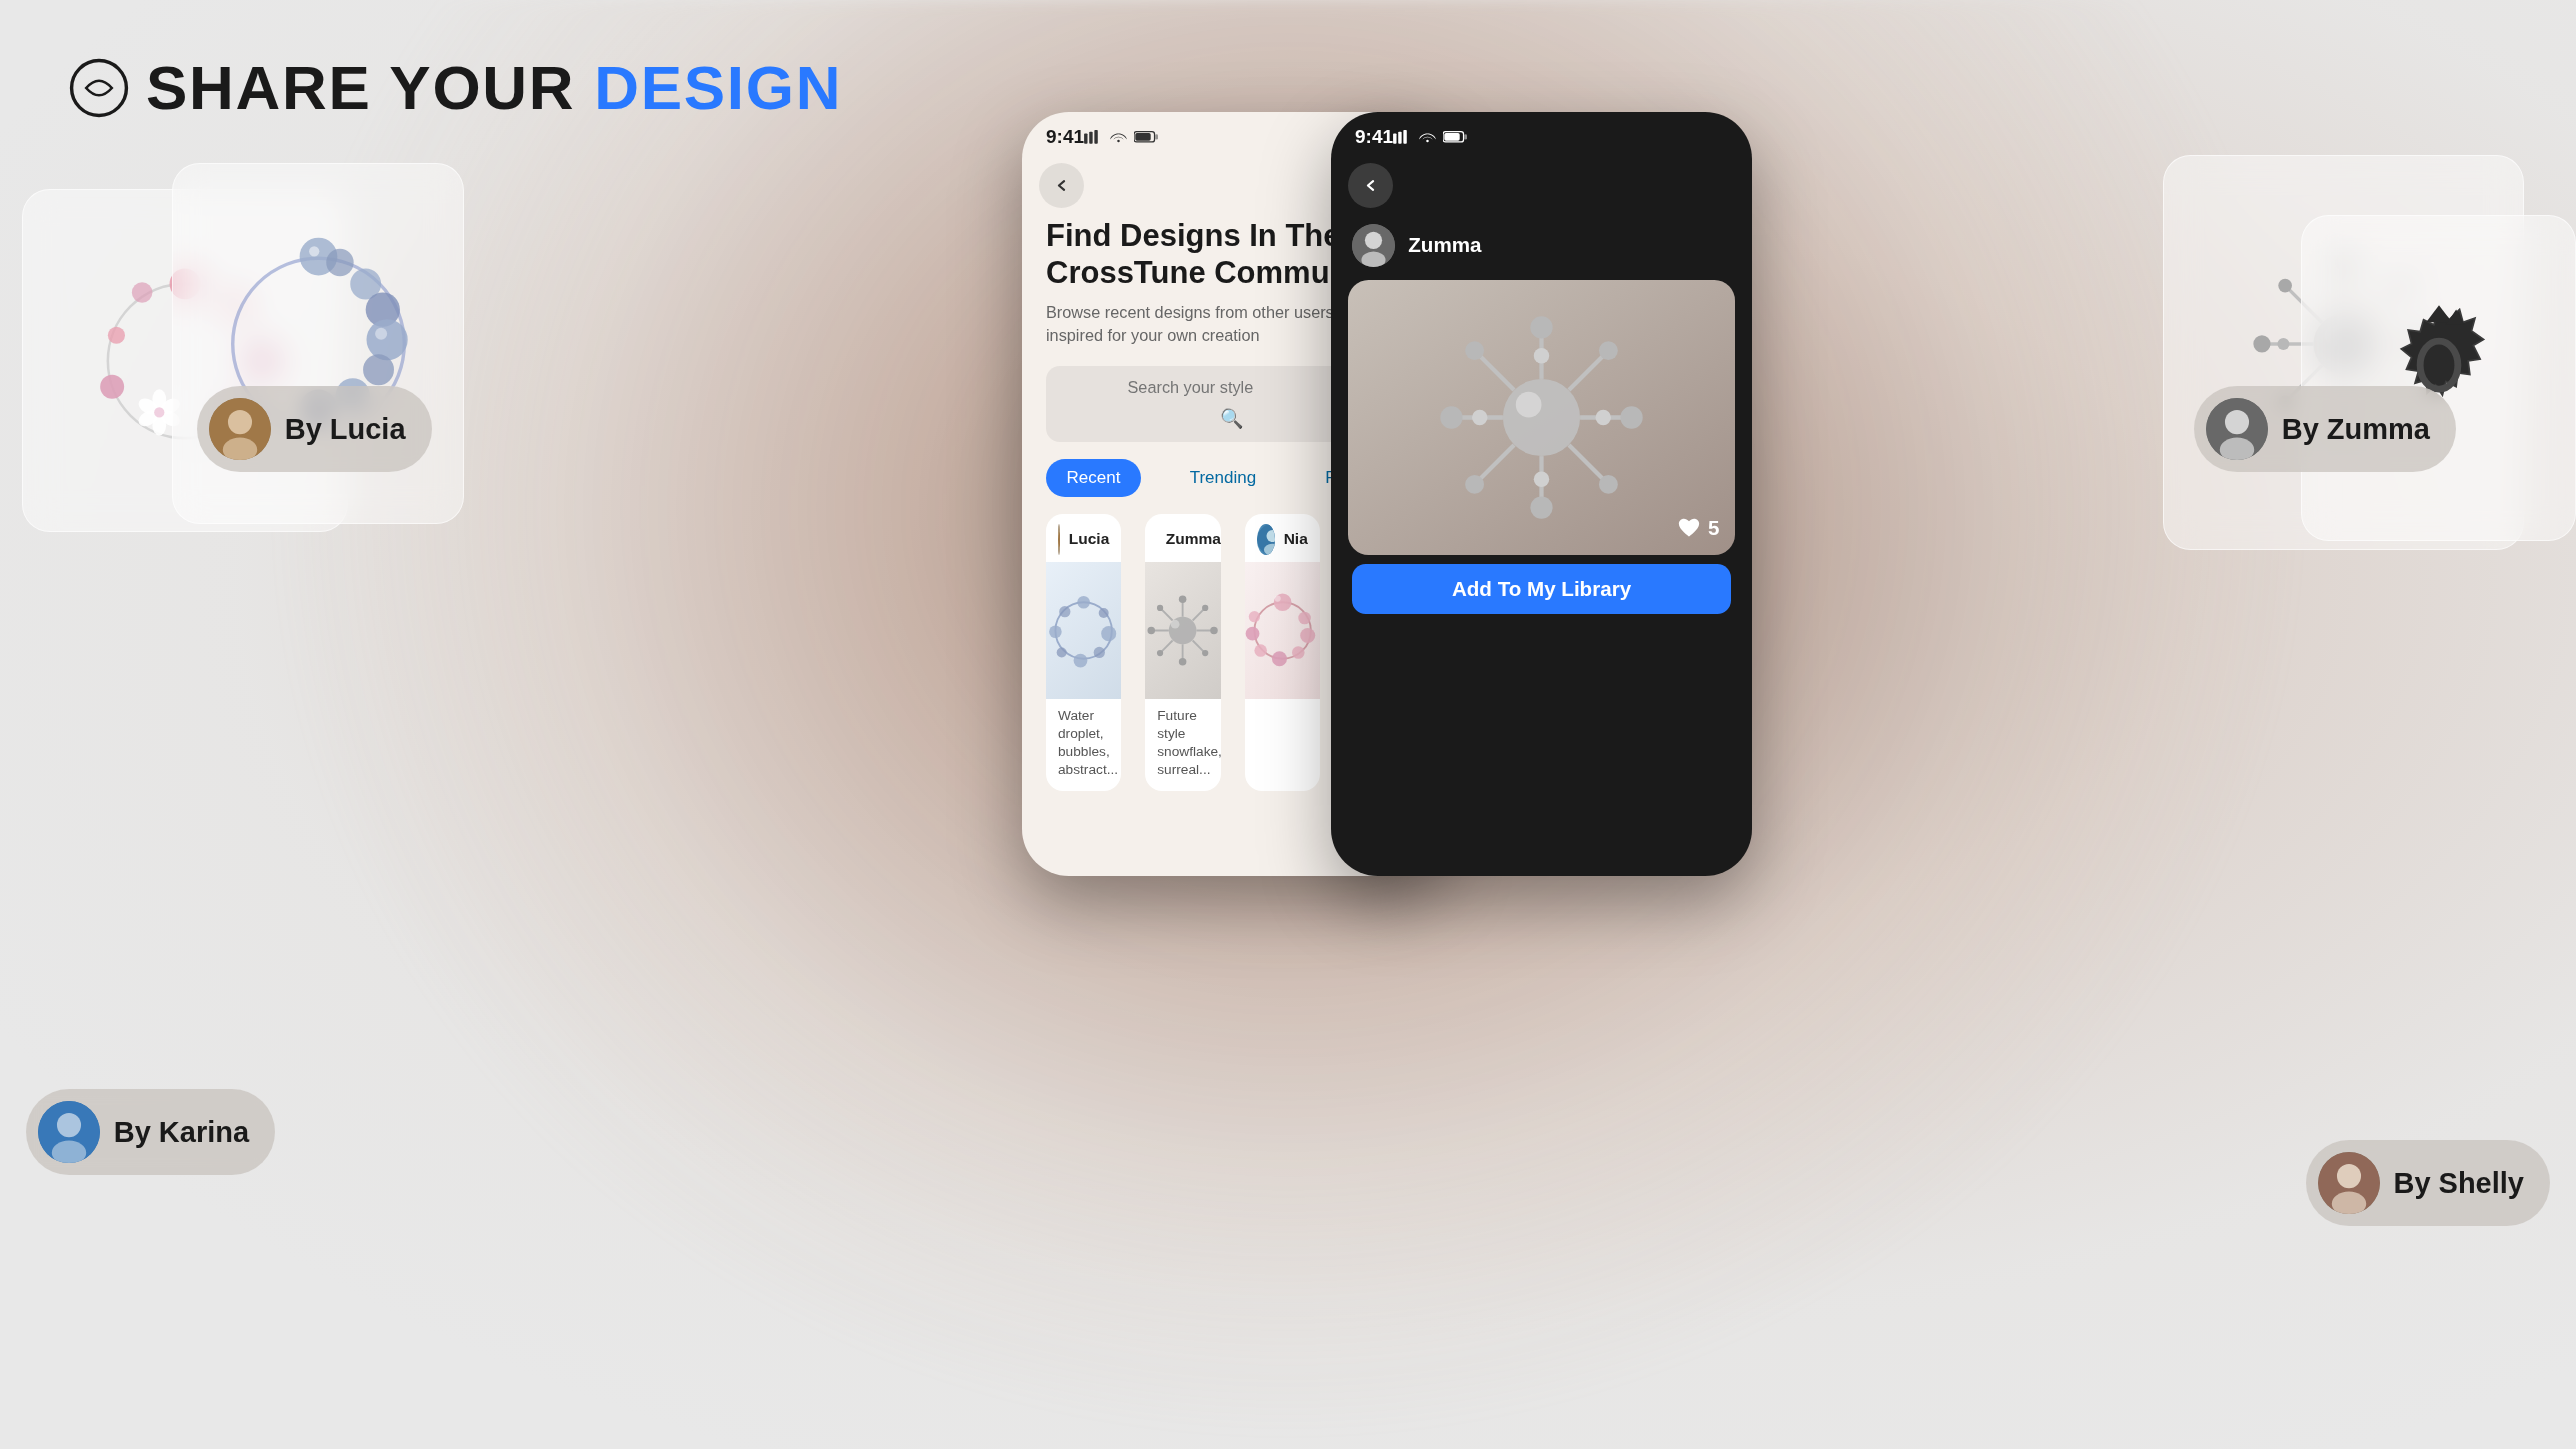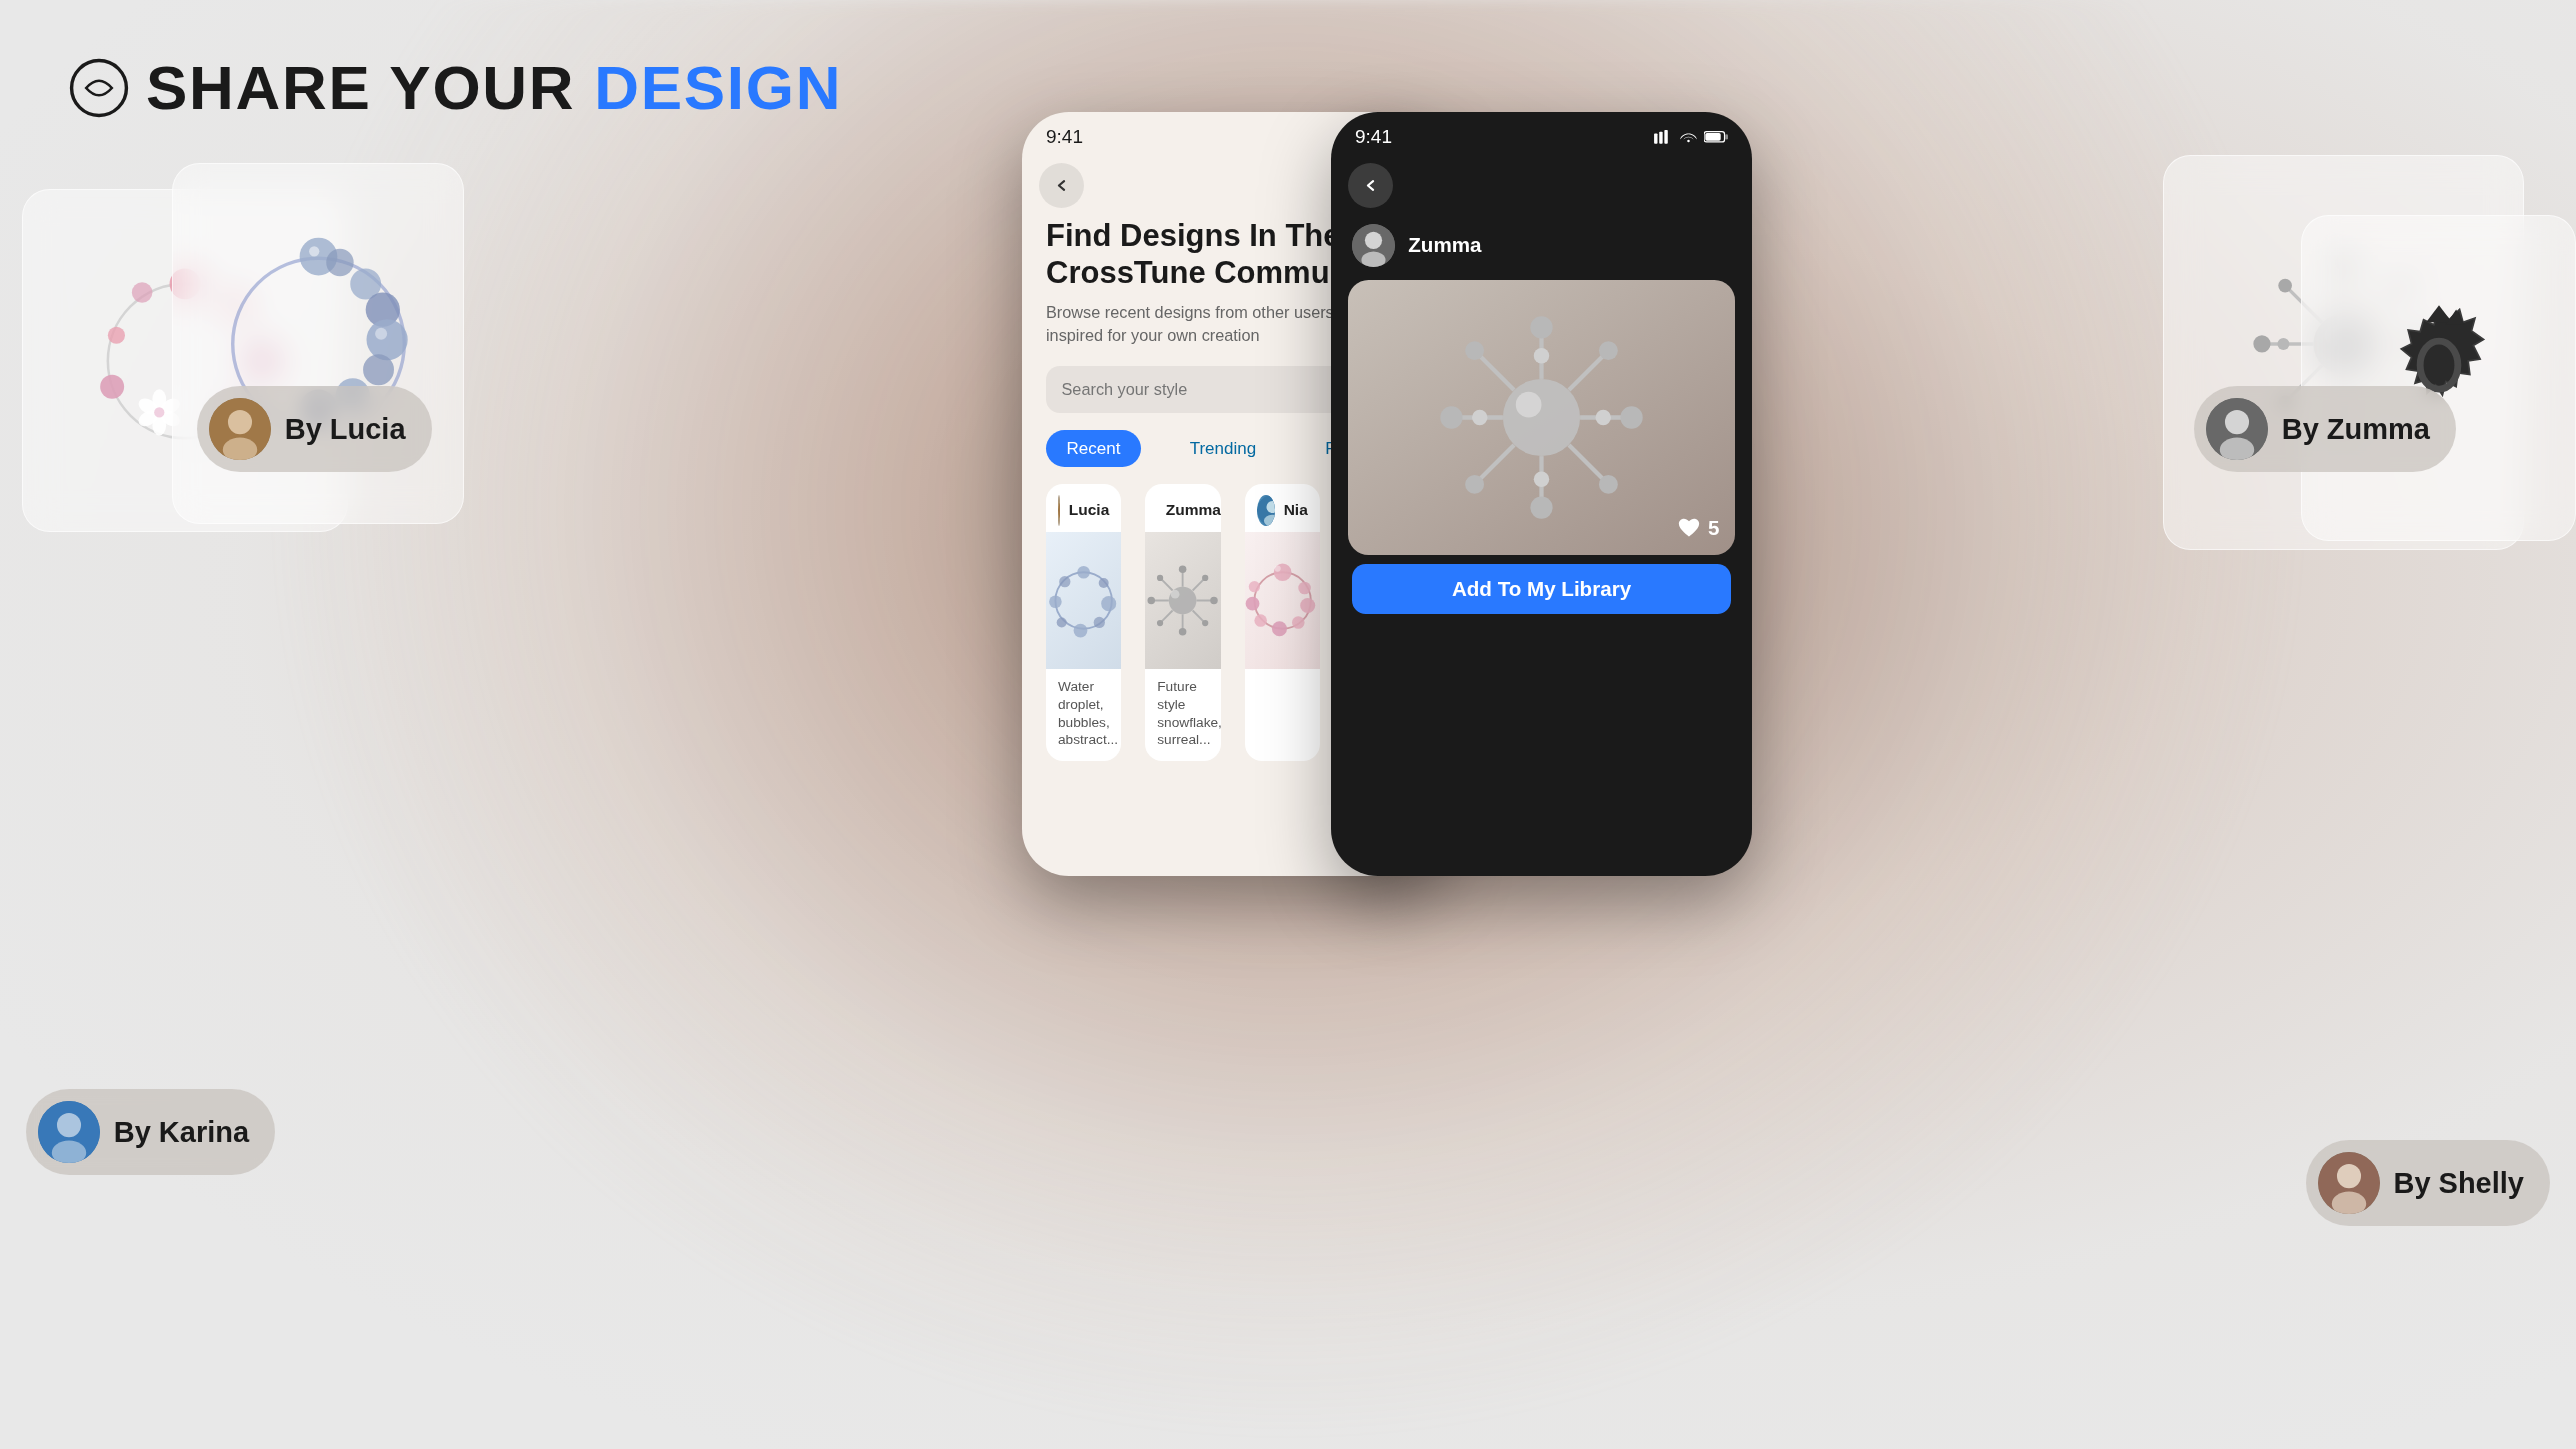--- a/index.html
+++ b/index.html
@@ -166,25 +166,24 @@
       width: 100%;
       height: 100%;
       position: relative;
       display: flex;
       flex-direction: column;
     }
 
     
     .status-bar {
       display: flex;
-      justify-content: space-between;
       align-items: center;
       padding: 13.7px 24px 6.9px;
       font-size: 19px;
-      font-weight: 400;
+      font-weight: 700;
     }
     .status-bar-light { color: #1a1a1a; }
     .status-bar-dark { color: #ffffff; }
     .status-icons {
       display: flex;
       gap: 6.9px;
       align-items: center;
     }
 
     
@@ -230,20 +229,21 @@
 
     
     .search-bar {
       display: flex;
       align-items: center;
       background: rgba(0,0,0,0.06);
       border-radius: 13.7px;
       padding: 12px 15.5px;
       margin-bottom: 17px;
       gap: 10.3px;
+      flex-direction: column;
     }
     .search-bar input {
       border: none;
       background: transparent;
       font-size: 18px;
       color: #999;
       flex: 1;
       outline: none;
     }
     .search-icon { color: #888; font-size: 19px; }

